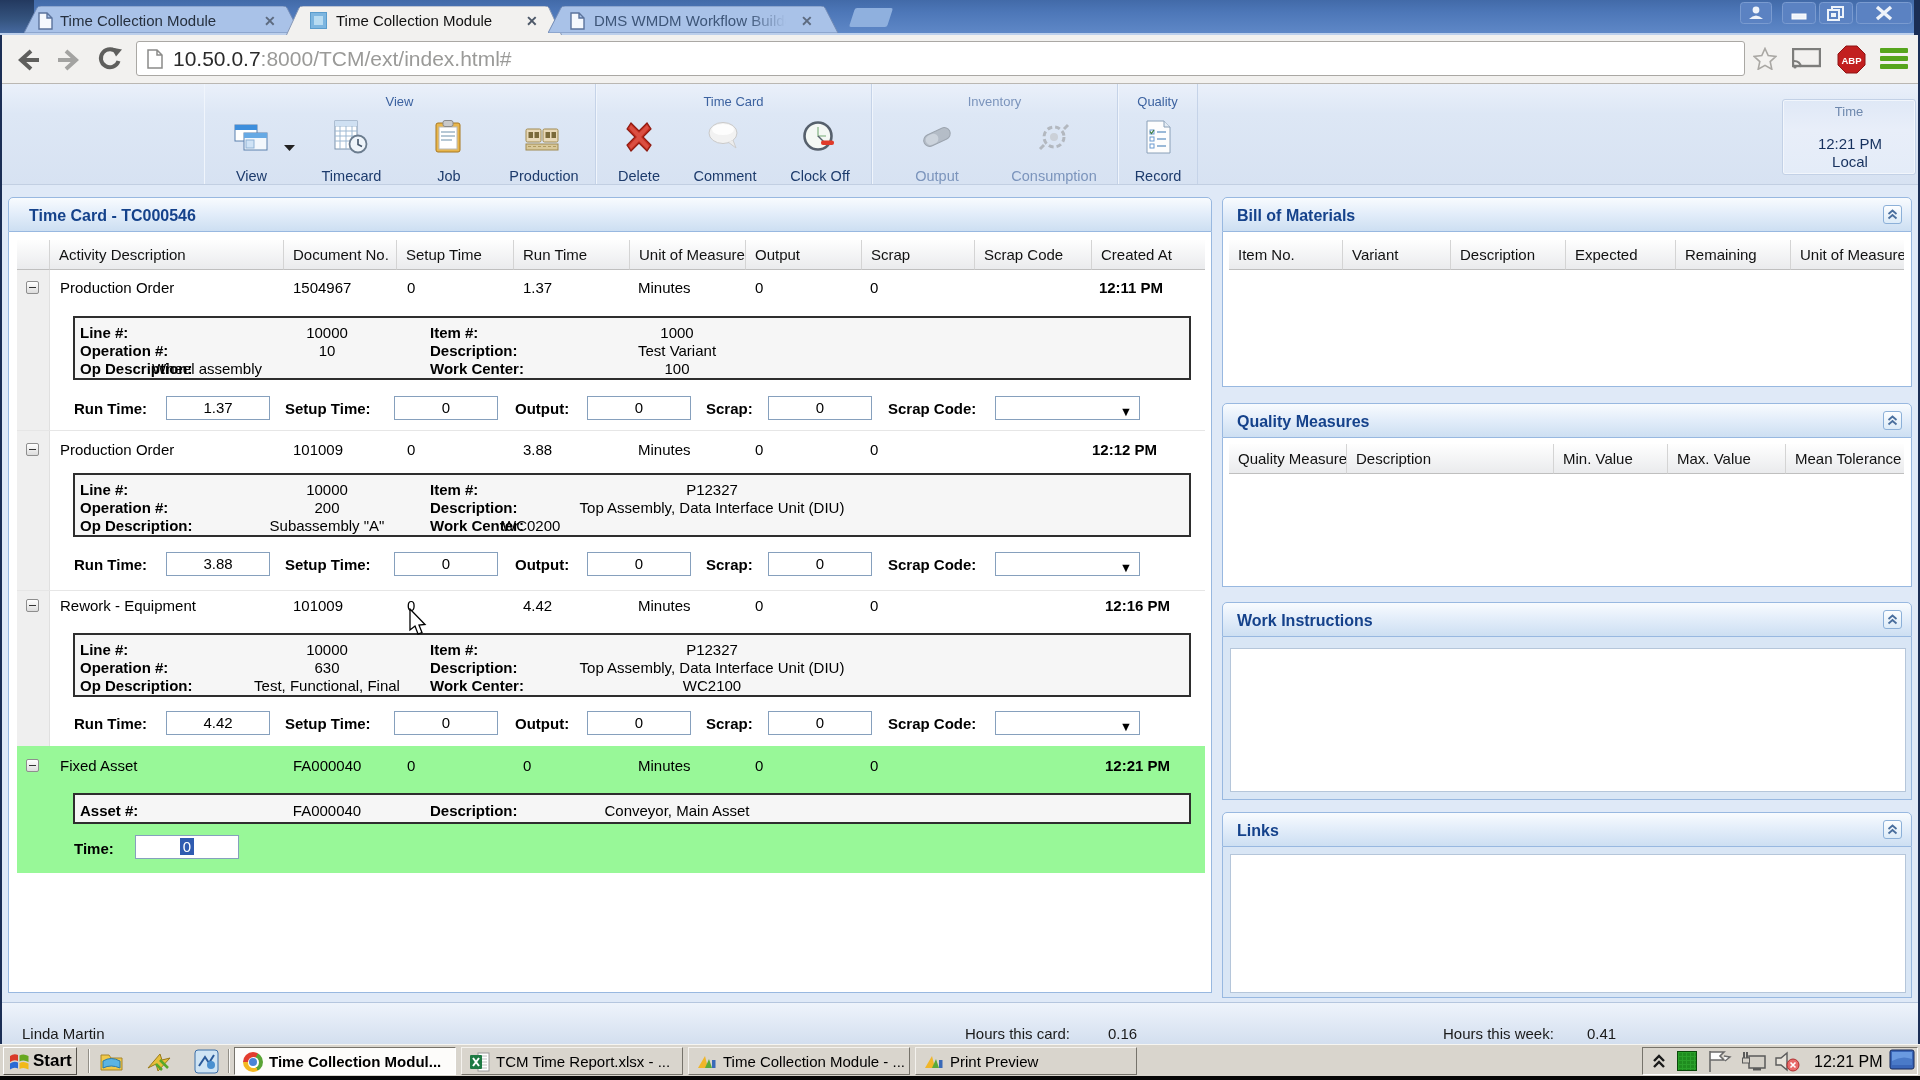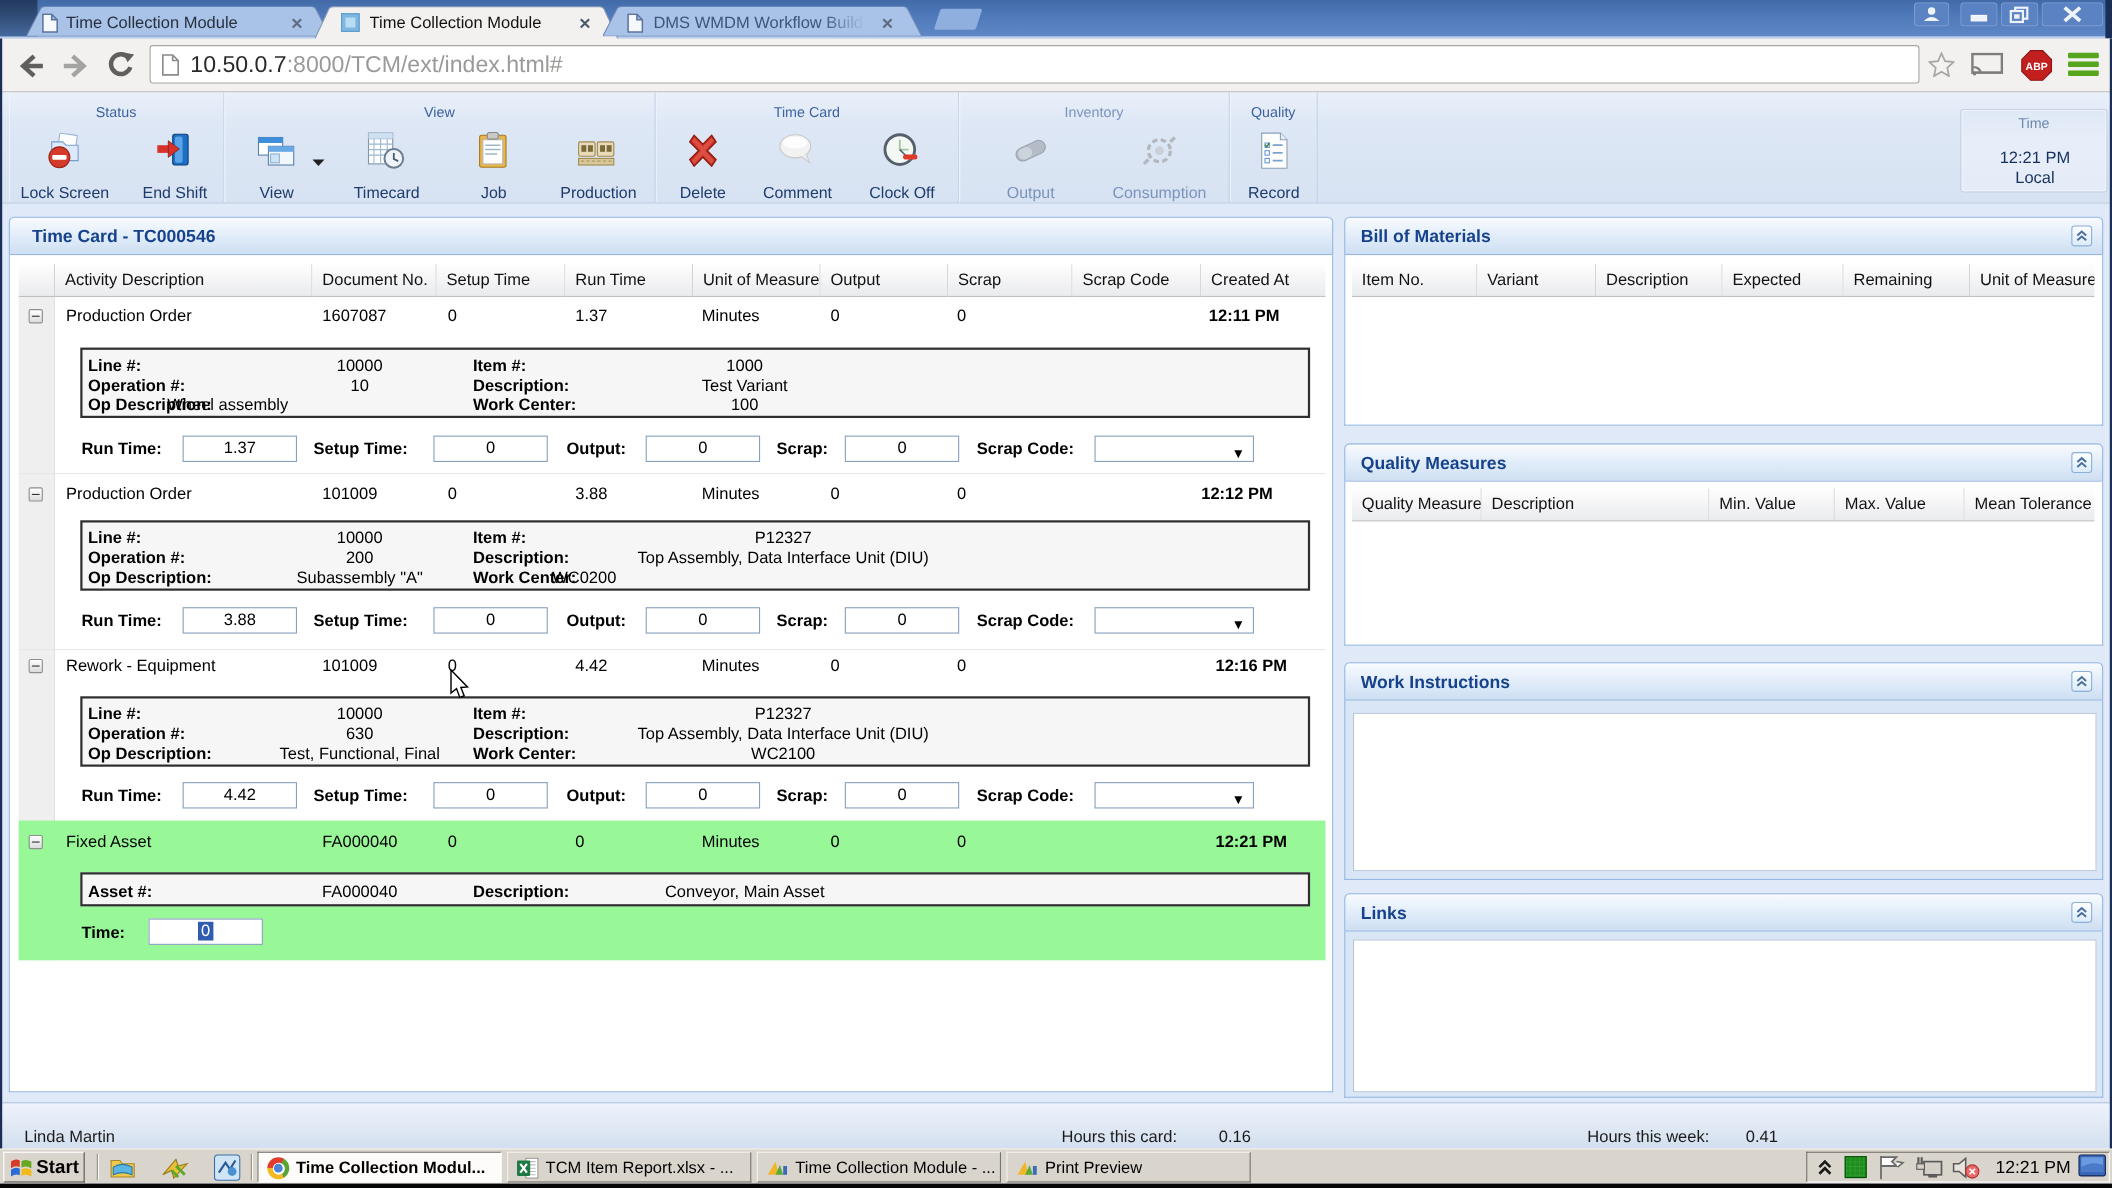--- a/index.html
+++ b/index.html
@@ -131,37 +131,20 @@
   <svg class="abs" style="left:1837px;top:10px" width="29" height="29" viewBox="0 0 29 29">
         <path d="M9 1 h11 l8 8 v11 l-8 8 h-11 l-8 -8 v-11 z" fill="#c21f1f" stroke="#8e1414"></path>
         <text x="14.5" y="19" font-size="9.5" font-weight="bold" fill="#fff" text-anchor="middle" font-family="Liberation Sans">ABP</text>
       </svg>
   <div class="abs" style="left:1880px;top:13px;width:28px;height:5px;background:#56a51d;border-radius:1px"></div>
   <div class="abs" style="left:1880px;top:21px;width:28px;height:5px;background:#56a51d;border-radius:1px"></div>
   <div class="abs" style="left:1880px;top:29px;width:28px;height:5px;background:#56a51d;border-radius:1px"></div>
 </div>
 <div id="ribbon">
 
-  <div class="grp" style="left:6px;width:196px">
-    <div class="gtitle">Status</div>
-    <svg class="gico" style="left:33px" viewBox="0 0 36 36">
-      <rect x="12" y="3" width="16" height="20" rx="1" fill="#fdfdfd" stroke="#9db6d8" transform="rotate(8 20 13)"></rect>
-      <path d="M6 10 h10 l3 3 h11 v14 h-24 z" fill="#dceafc" stroke="#7aa0cc"></path>
-      <circle cx="13" cy="24" r="9.5" fill="#d43a2a" stroke="#9c2318"></circle>
-      <rect x="6.5" y="21.8" width="13" height="4.4" rx="1" fill="#fff"></rect>
-    </svg>
-    <div class="glab" style="left:0;width:102px">Lock Screen</div>
-    <svg class="gico" style="left:133px" viewBox="0 0 36 36">
-      <rect x="16" y="3" width="14" height="28" rx="2" fill="#1c6fc4" stroke="#0d3f77"></rect>
-      <rect x="18" y="5" width="7" height="24" rx="2" fill="#5aa3e8"></rect>
-      <rect x="2" y="13" width="12" height="7" fill="#d8332a"></rect>
-      <path d="M12 9 L22 16.5 L12 24 Z" fill="#d8332a" stroke="#8e1d16" stroke-width=".8"></path>
-    </svg>
-    <div class="glab" style="left:105px;width:92px">End Shift</div>
-  </div>
 
   <div class="grp" style="left:202px;width:392px">
     <div class="gtitle">View</div>
     <svg class="gico" style="left:29px" viewBox="0 0 36 36">
       <rect x="2" y="6" width="22" height="16" fill="#fff" stroke="#5a80ad"></rect>
           <rect x="2" y="6" width="22" height="5" fill="#3d8edc"></rect>
       <rect x="11" y="14" width="23" height="17" fill="#f2f7fc" stroke="#5a80ad"></rect>
           <rect x="11" y="14" width="23" height="5" fill="#66a9e4"></rect>
       <rect x="13" y="21" width="8" height="8" fill="#cfe3f6" stroke="#8fb2d4"></rect>
     </svg>
@@ -268,21 +251,21 @@
 <div class="gh" style="left:630px;top:240px;width:116px">Unit of Measure</div>
 <div class="gh" style="left:746px;top:240px;width:116px">Output</div>
 <div class="gh" style="left:862px;top:240px;width:113px">Scrap</div>
 <div class="gh" style="left:975px;top:240px;width:117px">Scrap Code</div>
 <div class="gh" style="left:1092px;top:240px;width:113px;border-right:none">Created At</div>
 
 <div class="abs" style="left:17px;top:270px;width:33px;height:603px;background:#efefef;border-right:1px solid #e0e0e0"></div>
 
 <div class="exp" style="left:26px;top:281px"></div>
 <div class="rc" style="left:60px;top:280px">Production Order</div>
-<div class="rc" style="left:293px;top:280px">1607087</div>
+<div class="rc" style="left:293px;top:280px">1504967</div>
 <div class="rc" style="left:407px;top:280px">0</div>
 <div class="rc" style="left:523px;top:280px">1.37</div>
 <div class="rc" style="left:638px;top:280px">Minutes</div>
 <div class="rc" style="left:755px;top:280px">0</div>
 <div class="rc" style="left:870px;top:280px">0</div>
 <div class="rc bold" style="left:1092px;top:280px;width:78px;text-align:center">12:11 PM</div>
 <div class="dbox" style="left:73px;top:316px;width:1118px;height:64px">
   <div class="rc bold" style="left:5px;top:7px">Line #:</div>
       <div class="rc" style="left:77px;top:7px;width:350px;text-align:center">10000</div>
   <div class="rc bold" style="left:355px;top:7px">Item #:</div>
@@ -494,21 +477,21 @@
     <div class="abs" style="left:14px;top:10px;width:8px;height:8px;border-radius:50%;background:#4a84d8"></div>
     <span style="position:absolute;left:34px;top:5px">Time Collection Modul...</span>
   </div>
   <div class="tbtn" style="left:461px;width:222px">
     <svg class="abs" style="left:8px;top:4px" width="20" height="20" viewBox="0 0 20 20">
       <rect x="8" y="1" width="11" height="18" fill="#fff" stroke="#9a9a9a"></rect>
       <path d="M10 4 h7 M10 7 h7 M10 10 h7 M10 13 h7 M10 16 h7" stroke="#bcbcbc"></path>
       <rect x="0" y="3" width="12" height="14" rx="1" fill="#1e7a44"></rect>
       <path d="M3 6 l6 8 M9 6 l-6 8" stroke="#fff" stroke-width="2"></path>
     </svg>
-    <span style="position:absolute;left:34px;top:5px">TCM Item Report.xlsx - ...</span>
+    <span style="position:absolute;left:34px;top:5px">TCM Time Report.xlsx - ...</span>
   </div>
   <div class="tbtn" style="left:688px;width:222px">
     <svg class="abs" style="left:8px;top:4px" width="20" height="20" viewBox="0 0 20 20">
       <path d="M1 16 L8 4 L11 16 Z" fill="#f0b62a"></path>
       <path d="M8 16 L12 7 L15 16 Z" fill="#5aaa3a"></path>
       <rect x="15" y="8" width="3.5" height="8" fill="#3a6ab8"></rect>
     </svg>
     <span style="position:absolute;left:34px;top:5px">Time Collection Module - ...</span>
   </div>
   <div class="tbtn" style="left:915px;width:222px">

